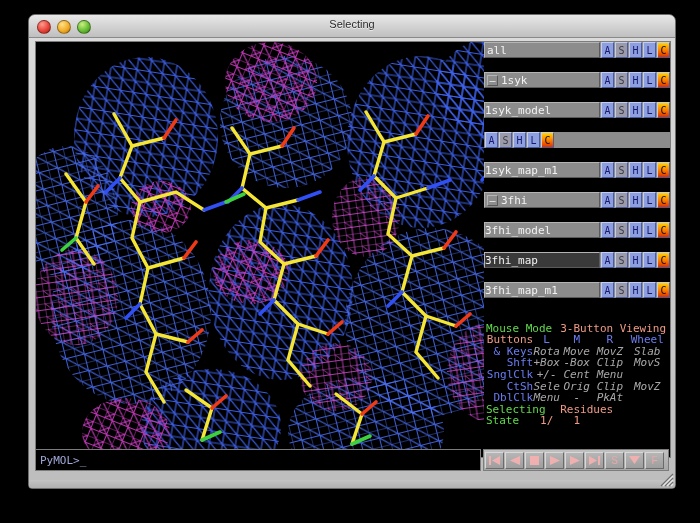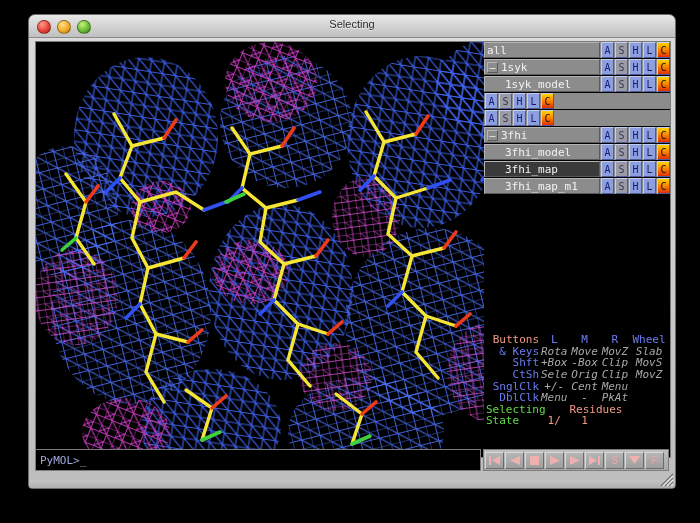--- a/index.html
+++ b/index.html
@@ -33,30 +33,30 @@
   #viewport{position:absolute;left:0;top:0;width:634px;height:415px;
             background:#000;overflow:hidden;}
   #viewport svg{display:block;}
 
   
   #panel{position:absolute;right:0;top:0;width:186px;height:415px;
          background:#000;}
 
   
   #objlist{position:absolute;left:0;top:0;width:186px;}
-  .orow{display:flex;align-items:stretch;height:16px;margin-bottom:1px;
+  .orow{display:flex;align-items:stretch;height:16px;margin-bottom:14px;
         background:#8c8c8c;}
   .oname{flex:1;min-width:0;display:flex;align-items:center;
          background:#8c8c8c;color:#f2f2f2;font-size:11px;
          padding-left:2px;white-space:nowrap;overflow:hidden;
          border-top:1px solid #b4b4b4;border-left:1px solid #b4b4b4;
          border-right:1px solid #5a5a5a;border-bottom:1px solid #5a5a5a;
          box-sizing:border-box;}
   .orow.enabled .oname{background:#3a3a3a;}
-  .oindent{padding-left:20px;text-align:right;}
+  .oindent{padding-left:0;text-align:right;}
   .minus{display:inline-block;width:11px;height:11px;margin-right:3px;
          background:#8c8c8c;color:#f2f2f2;font-size:10px;line-height:9px;
          text-align:center;
          border-top:1px solid #b4b4b4;border-left:1px solid #b4b4b4;
          border-right:1px solid #5a5a5a;border-bottom:1px solid #5a5a5a;
          box-sizing:border-box;}
   .obtns{display:flex;}
   .obtn{width:13px;display:flex;align-items:center;justify-content:center;
         font-size:10px;color:#191970;background:#8e9fe0;
         border-top:1px solid #c3cdf2;border-left:1px solid #c3cdf2;
@@ -350,20 +350,23 @@
           <div class="orow enabled">
             <div class="obtns">
               <div class="obtn">A</div>
               <div class="obtn dim">S</div>
               <div class="obtn">H</div>
               <div class="obtn">L</div>
               <div class="obtn col">C</div>
             </div>
           </div>
           <div class="orow">
+            <div class="oname oindent">
+              <span>1syk_map_m1</span>
+            </div>
             <div class="obtns">
               <div class="obtn">A</div>
               <div class="obtn dim">S</div>
               <div class="obtn">H</div>
               <div class="obtn">L</div>
               <div class="obtn col">C</div>
             </div>
           </div>
           <div class="orow">
             <div class="oname">
@@ -412,20 +415,24 @@
               <div class="obtn">H</div>
               <div class="obtn">L</div>
               <div class="obtn col">C</div>
             </div>
           </div>
         </div>
 
       <div id="mouse">
         <table>
           <tbody>
+              <tr>
+            <td colspan="2" class="c-green">Mouse Mode</td>
+            <td colspan="3" class="c-salmon">3-Button Viewing</td>
+          </tr>
           <tr>
             <td class="c-salmon tr">Buttons</td>
             <td class="c-blue tc">L</td>
             <td class="c-blue tc">M</td>
             <td class="c-blue tc">R</td>
             <td class="c-blue tc">Wheel</td>
           </tr>
           </tbody>
             <tbody id="mouse-rows">
               <tr>
@@ -436,32 +443,32 @@
                 <td class="c-gray tc">Slab</td>
               </tr>
               <tr>
                 <td class="c-blue tr">Shft</td>
                 <td class="c-gray tc">+Box</td>
                 <td class="c-gray tc">-Box</td>
                 <td class="c-gray tc">Clip</td>
                 <td class="c-gray tc">MovS</td>
               </tr>
               <tr>
+                <td class="c-blue tr">SnglClk</td>
+                <td class="c-gray tc">+/-</td>
+                <td class="c-gray tc">Cent</td>
+                <td class="c-gray tc">Menu</td>
+                <td class="c-gray tc"></td>
+              </tr>
+              <tr>
                 <td class="c-blue tr">CtSh</td>
                 <td class="c-gray tc">Sele</td>
                 <td class="c-gray tc">Orig</td>
                 <td class="c-gray tc">Clip</td>
                 <td class="c-gray tc">MovZ</td>
-              </tr>
-              <tr>
-                <td class="c-blue tr">SnglClk</td>
-                <td class="c-gray tc">+/-</td>
-                <td class="c-gray tc">Cent</td>
-                <td class="c-gray tc">Menu</td>
-                <td class="c-gray tc"></td>
               </tr>
               <tr>
                 <td class="c-blue tr">DblClk</td>
                 <td class="c-gray tc">Menu</td>
                 <td class="c-gray tc">-</td>
                 <td class="c-gray tc">PkAt</td>
                 <td class="c-gray tc"></td>
               </tr>
             </tbody>
           <tbody>

